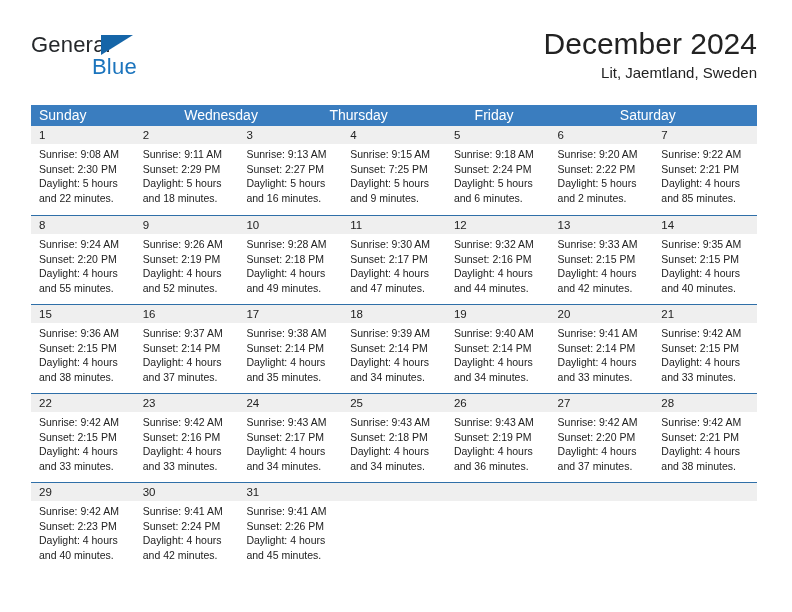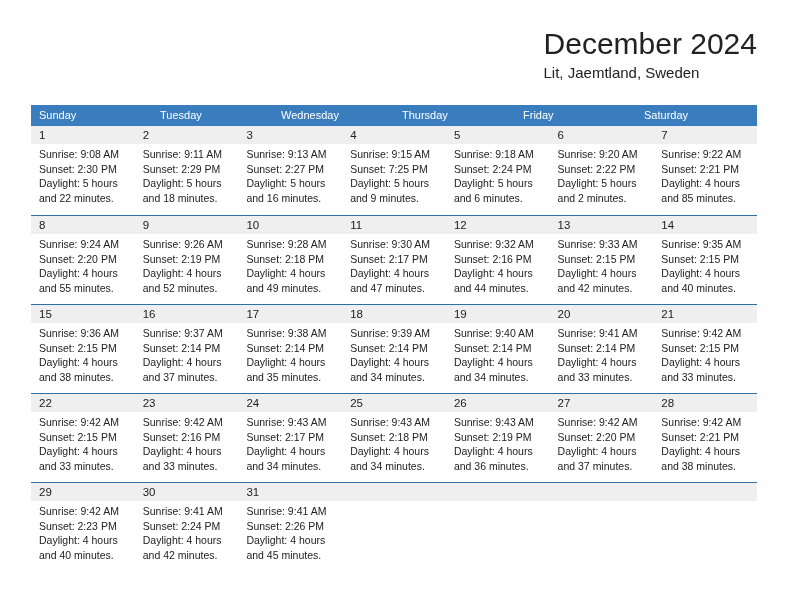--- a/index.html
+++ b/index.html
@@ -61,21 +61,21 @@
     top: 22px;
     font-size: 22px;
     letter-spacing: 0.2px;
     color: #1b74bd;
     font-family: "Liberation Sans", sans-serif;
   }
   .title-wrap {
     position: absolute;
     right: 0;
     top: 0;
-    text-align: left;
+    text-align: right;
   }
   .cal-title {
     font-size: 30px;
     color: #222222;
     line-height: 36px;
     white-space: nowrap;
   }
   .cal-subtitle {
     font-size: 15px;
     color: #222222;
@@ -91,21 +91,21 @@
     width: 726px;
   }
   .weekdays {
     display: flex;
     background: #3a7dbf;
     height: 21px;
   }
   .weekday {
     flex: 1 1 0;
     color: #ffffff;
-    font-size: 11px;
+    font-size: 14px;
     line-height: 21px;
     padding-left: 8px;
     box-sizing: border-box;
     white-space: nowrap;
   }
   .week {
     display: flex;
     border-top: 1px solid #2f6fa8;
     height: 89px;
     box-sizing: border-box;
@@ -139,33 +139,37 @@
     white-space: nowrap;
   }
 </style>
 </head>
 <body>
 
 <div class="page">
 
   <div class="header">
 
+    <div class="logo">
+      <span class="logo-general">General</span>
+      <span class="logo-tri"></span>
+      <span class="logo-blue">Blue</span>
+    </div>
 
     <div class="title-wrap">
       <div class="cal-title">December 2024</div>
       <div class="cal-subtitle">Lit, Jaemtland, Sweden</div>
     </div>
 
   </div>
 
   <div class="calendar">
 
     <div class="weekdays">
       <div class="weekday">Sunday</div>
-      <div class="weekday">Tuesday</div>
       <div class="weekday">Wednesday</div>
       <div class="weekday">Thursday</div>
       <div class="weekday">Friday</div>
       <div class="weekday">Saturday</div>
     </div>
 
     <div class="week first">
       <div class="day">
         <div class="day-num-band">
             <div class="day-num">1</div>

